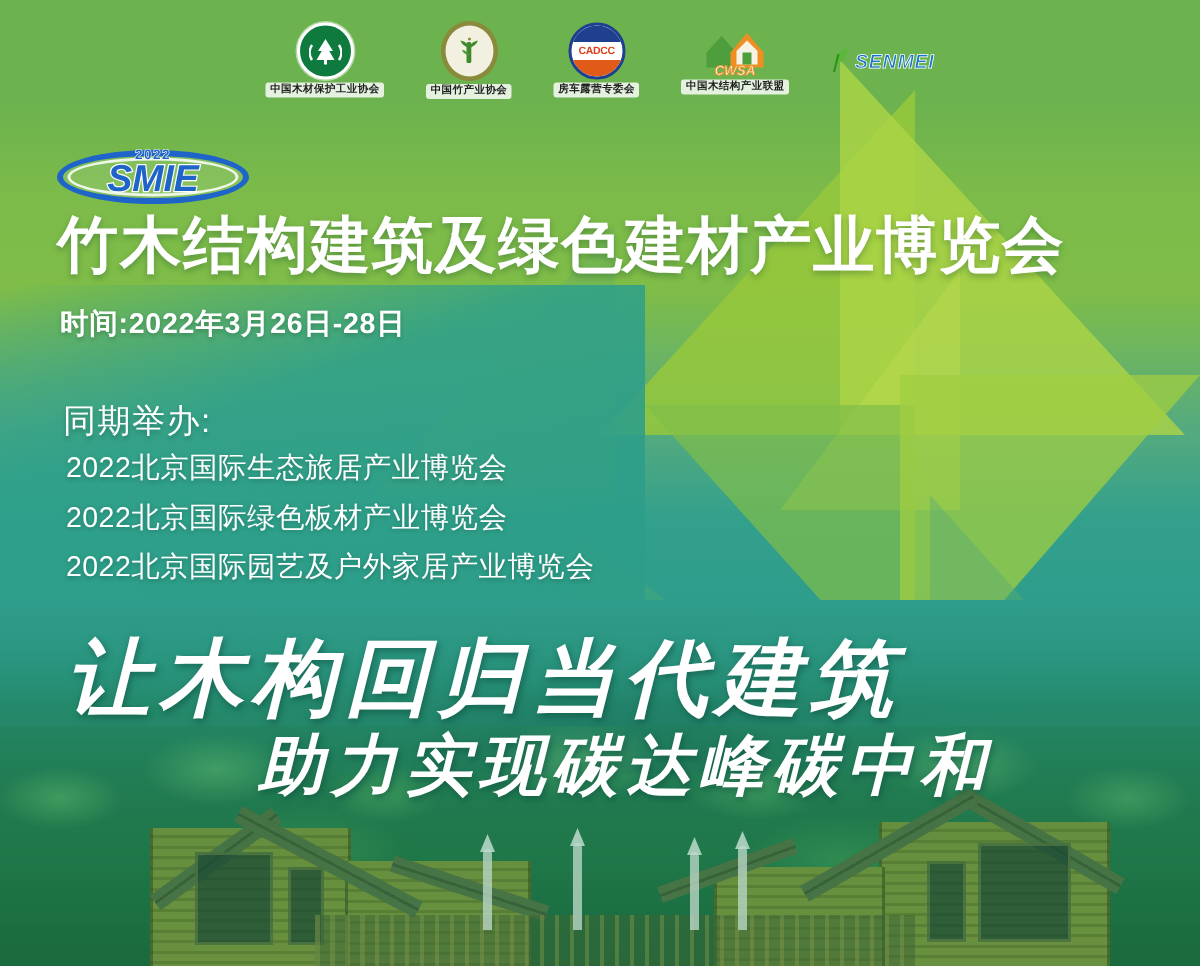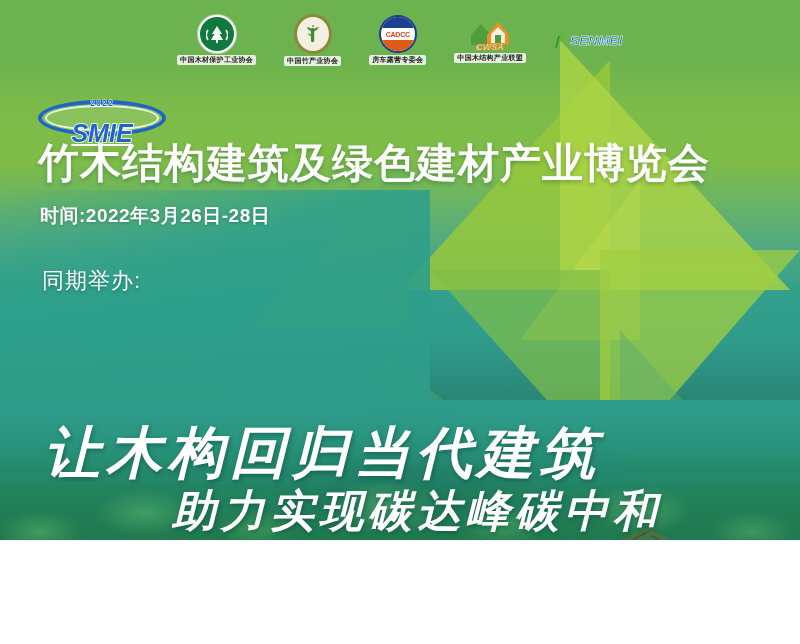--- a/index.html
+++ b/index.html
@@ -7,21 +7,21 @@
     padding: 0;
     background: #ffffff;
   }
   body {
     font-family: "Liberation Sans", "DejaVu Sans", sans-serif;
   }
 
   #banner {
     position: relative;
     width: 800px;
-    height: 540px;
+    height: 644px;
     overflow: hidden;
     background: #6cb24e;
   }
 
   
   .bg-base {
     position: absolute;
     inset: 0;
     background: linear-gradient(180deg,
        #6cb24e 0%,
@@ -267,31 +267,30 @@
     background: rgba(255,255,255,0.10);
   }
   .smie-ring2 {
     position: absolute;
     inset: 9px 7px 9px 7px;
     border: 2px solid rgba(255,255,255,0.85);
     border-radius: 50%;
   }
   .smie-text {
     position: absolute;
-    left: 0; right: 0; top: 25px;
+    left: 0; right: 0; top: 11px;
     text-align: center;
     font-size: 25px;
     font-weight: bold;
     font-style: italic;
     color: #1f64c8;
     -webkit-text-stroke: 1.6px #ffffff;
     paint-order: stroke fill;
     letter-spacing: 0px;
     line-height: 1;
-    text-decoration: underline;
   }
   .smie-year {
     position: absolute;
     left: 0; right: 0; top: 2px;
     text-align: center;
     font-size: 9px;
     font-weight: bold;
     color: #1f64c8;
     -webkit-text-stroke: 0.8px #ffffff;
     paint-order: stroke fill;
@@ -516,17 +515,22 @@
       <div class="smie-text">SMIE</div>
     </div>
   </div>
   <div class="title-line2">竹木结构建筑及绿色建材产业博览会</div>
 
   <div class="meta-row">
     <span>时间:2022年3月26日-28日</span>
   </div>
 
   <div class="concurrent-heading">同期举办:</div>
+  <div class="event-list">
+    <div class="event-item">2022北京国际生态旅居产业博览会</div>
+    <div class="event-item">2022北京国际绿色板材产业博览会</div>
+    <div class="event-item">2022北京国际园艺及户外家居产业博览会</div>
+  </div>
 
   <div class="slogan-1">让木构回归当代建筑</div>
   <div class="slogan-2">助力实现碳达峰碳中和</div>
 
 </div>
 
 </body></html>

